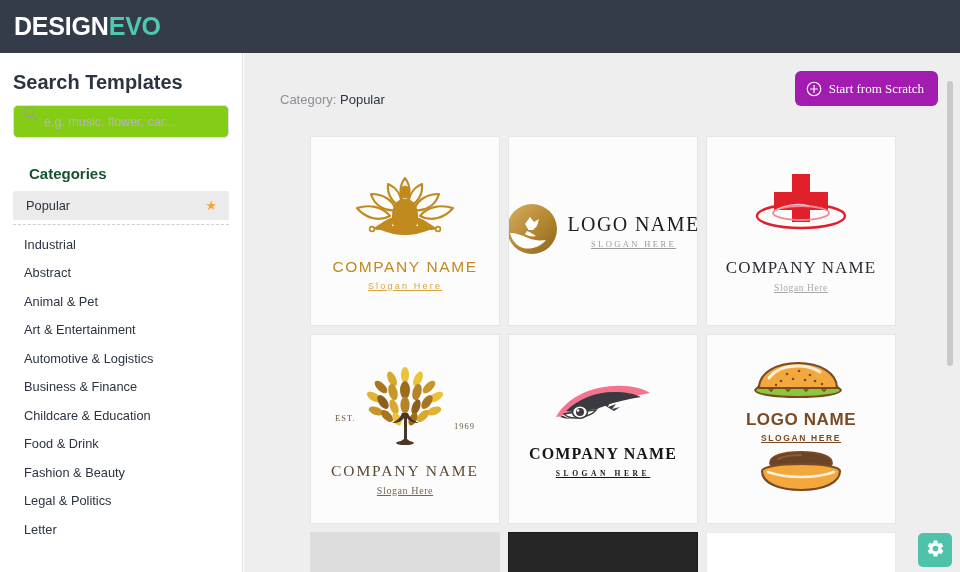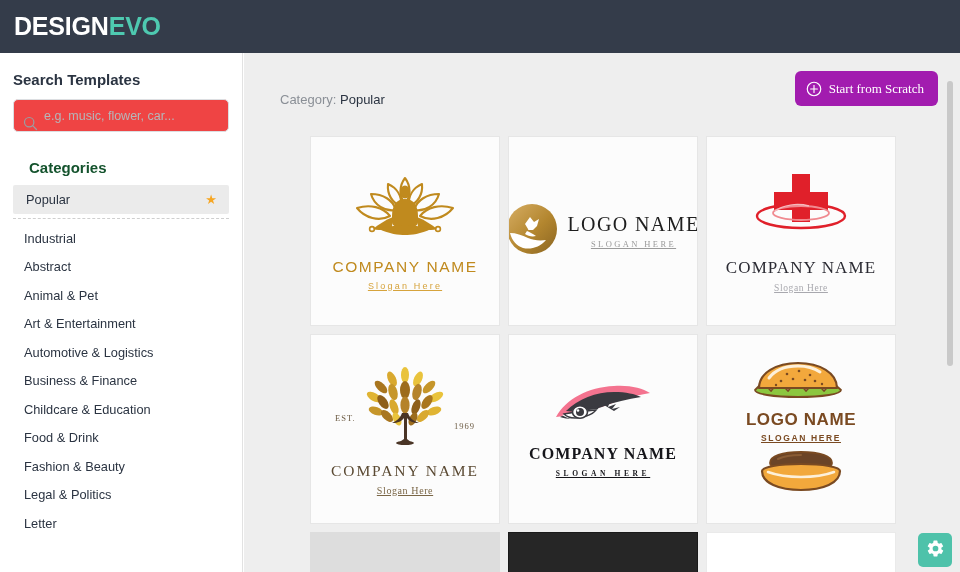--- a/index.html
+++ b/index.html
@@ -32,29 +32,29 @@
   
   .sidebar {
     position: absolute; top: 53px; left: 0;
     width: 243px; height: 519px;
     background: #ffffff;
     border-right: 1px solid #e2e2e2;
     overflow: hidden;
   }
   .sb-title {
     margin: 18px 0 0 13px;
-    font-size: 15px; font-weight: bold; color: #2b3442;
+    font-size: 20px; font-weight: bold; color: #2b3442;
   }
   .search-wrap {
     margin: 11px 13px 0 13px;
     height: 33px;
     border: 1px solid #dcdee1;
     border-radius: 5px;
-    display: flex; align-items: flex-end;
-    background: #ef4444;
+    display: flex; align-items: flex-start;
+    background: #84cc16;
   }
   .search-icon { margin: 0 6px 0 9px; display: flex; }
   .search-input {
     border: 0; outline: 0; background: transparent;
     font-family: "Liberation Sans", sans-serif;
     font-size: 12.5px; color: #333;
     width: 165px; height: 100%;
   }
   .search-input::placeholder { color: #b5b7ba; }
 

